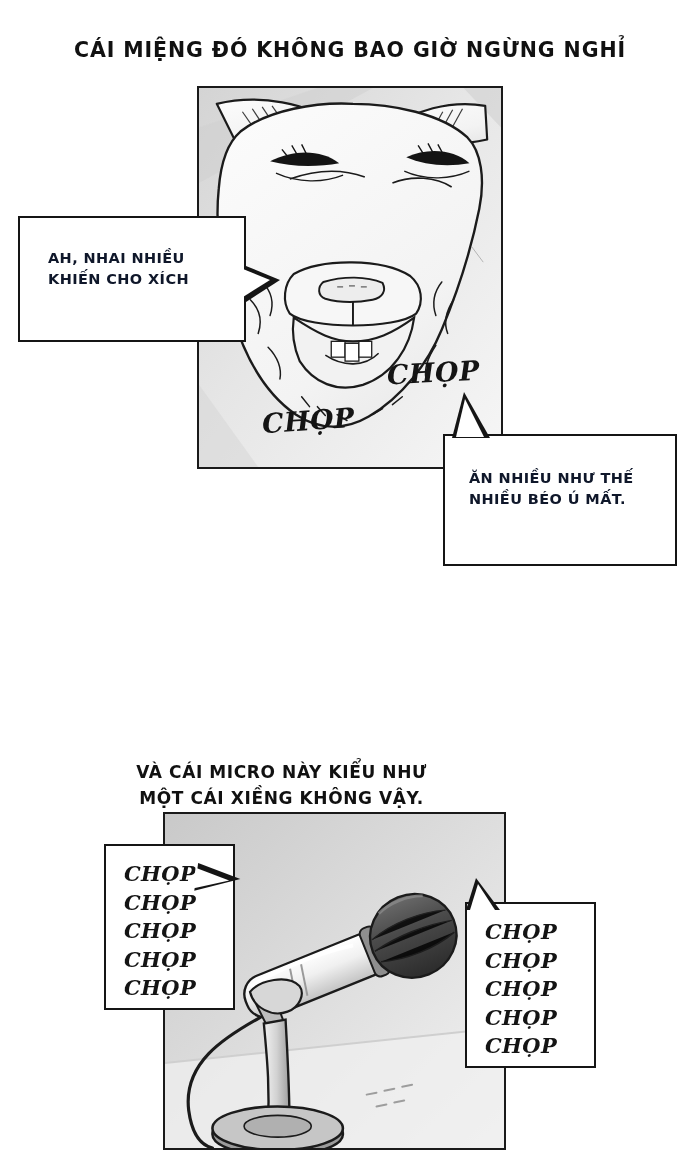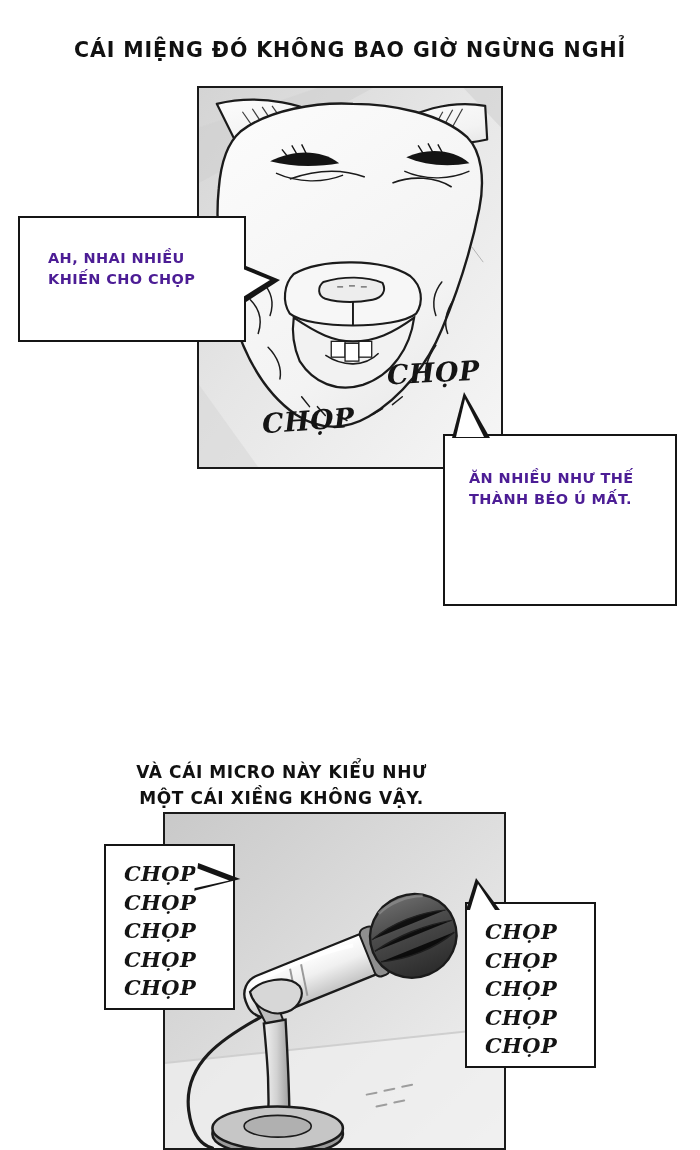--- a/index.html
+++ b/index.html
@@ -53,21 +53,21 @@
   .balloon {
     position: absolute;
     background: #ffffff;
     border: 2px solid #151515;
     box-sizing: border-box;
     font-family: "DejaVu Sans", sans-serif;
     font-weight: bold;
     font-size: 14.5px;
     line-height: 1.42;
     letter-spacing: 0.4px;
-    color: #4c1d95;
+    color: #0f172a;
     padding: 10px 12px;
     z-index: 6;
   }
   .balloon .line { display: block; white-space: nowrap; }
 
   
   .tail {
     position: absolute;
     width: 0; height: 0;
     z-index: 7;
@@ -91,21 +91,21 @@
     left: 243px; top: 269px;
     border-top: 11px solid transparent;
     border-bottom: 17px solid transparent;
     border-left: 27px solid #ffffff;
   }
 
   #balloon-2 {
     left: 443px;
     top: 434px;
     width: 234px;
-    height: 172px;
+    height: 132px;
     padding-top: 32px;
     padding-left: 24px;
   }
   #balloon-2-tail-out {
     left: 452px; top: 392px;
     border-left: 12px solid transparent;
     border-right: 26px solid transparent;
     border-bottom: 46px solid #151515;
   }
   #balloon-2-tail-in {
@@ -327,28 +327,28 @@
   </div>
 </div>
 
 <div class="sfx" id="sfx-chop-a">CHỌP</div>
 <div class="sfx" id="sfx-chop-b">CHỌP</div>
 
 <div class="tail" id="balloon-1-tail-out"></div>
 <div class="tail" id="balloon-1-tail-in"></div>
 <div class="balloon" id="balloon-1">
   <span class="line">AH, NHAI NHIỀU</span>
-  <span class="line">KHIẾN CHO CHỌP</span>
+  <span class="line">KHIẾN CHO XÍCH</span>
 </div>
 
 <div class="tail" id="balloon-2-tail-out"></div>
 <div class="tail" id="balloon-2-tail-in"></div>
 <div class="balloon" id="balloon-2">
   <span class="line">ĂN NHIỀU NHƯ THẾ</span>
-  <span class="line">THÀNH BÉO Ú MẤT.</span>
+  <span class="line">NHIỀU BÉO Ú MẤT.</span>
 </div>
 
 <div id="caption-2">
   <span class="line">VÀ CÁI MICRO NÀY KIỂU NHƯ</span>
   <span class="line">MỘT CÁI XIỀNG KHÔNG VẬY.</span>
 </div>
 
 <div class="panel" id="panel-mic">
   <svg class="svg-layer" viewBox="0 0 343 338" preserveAspectRatio="none">
     <defs>

